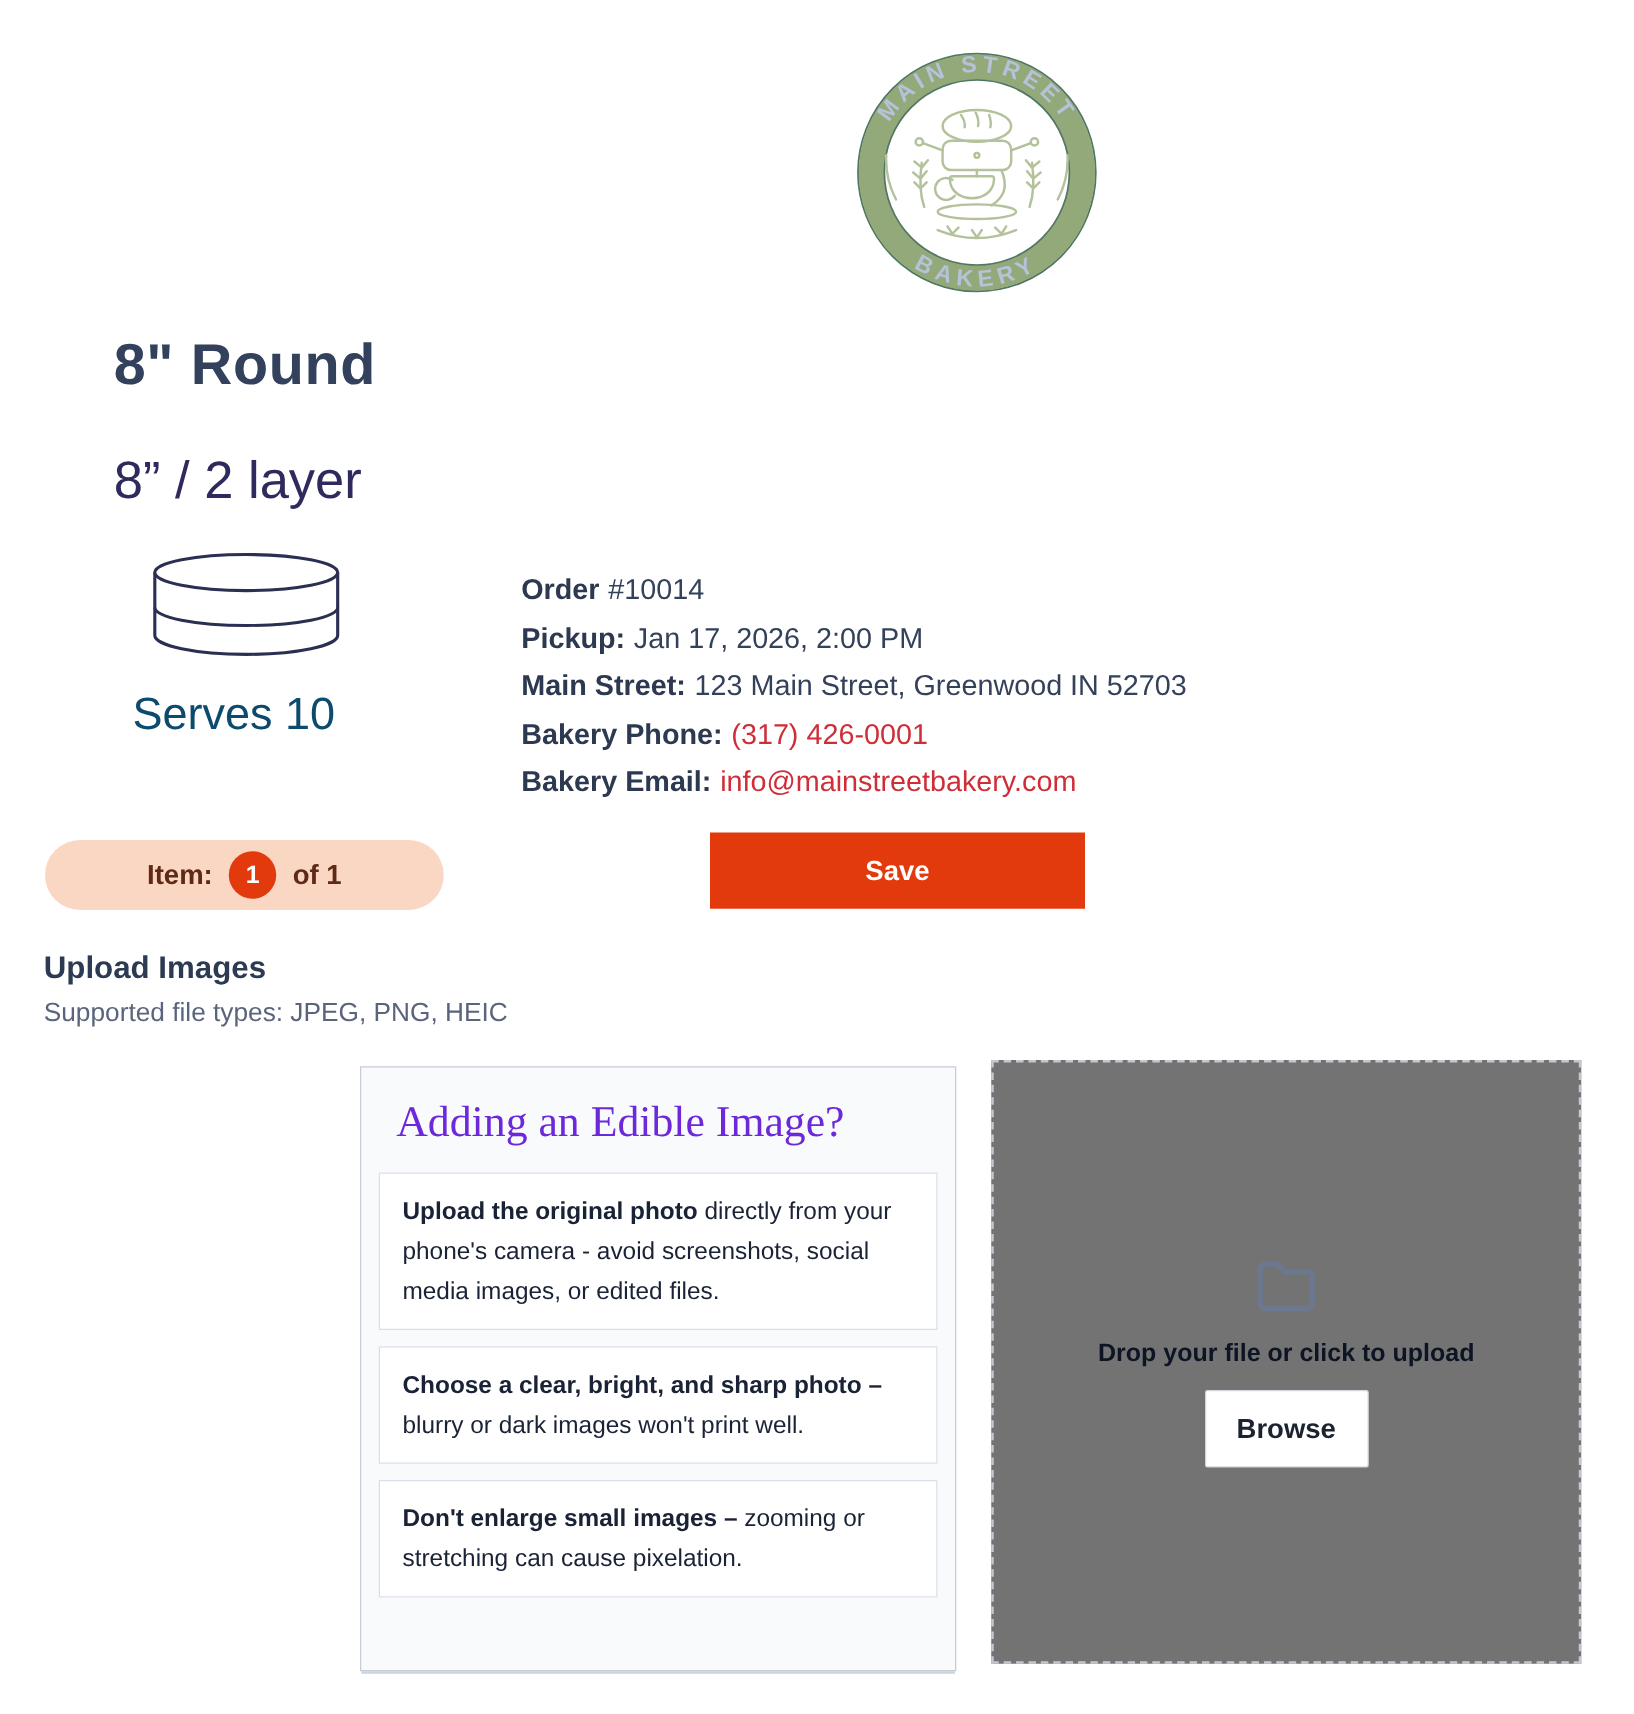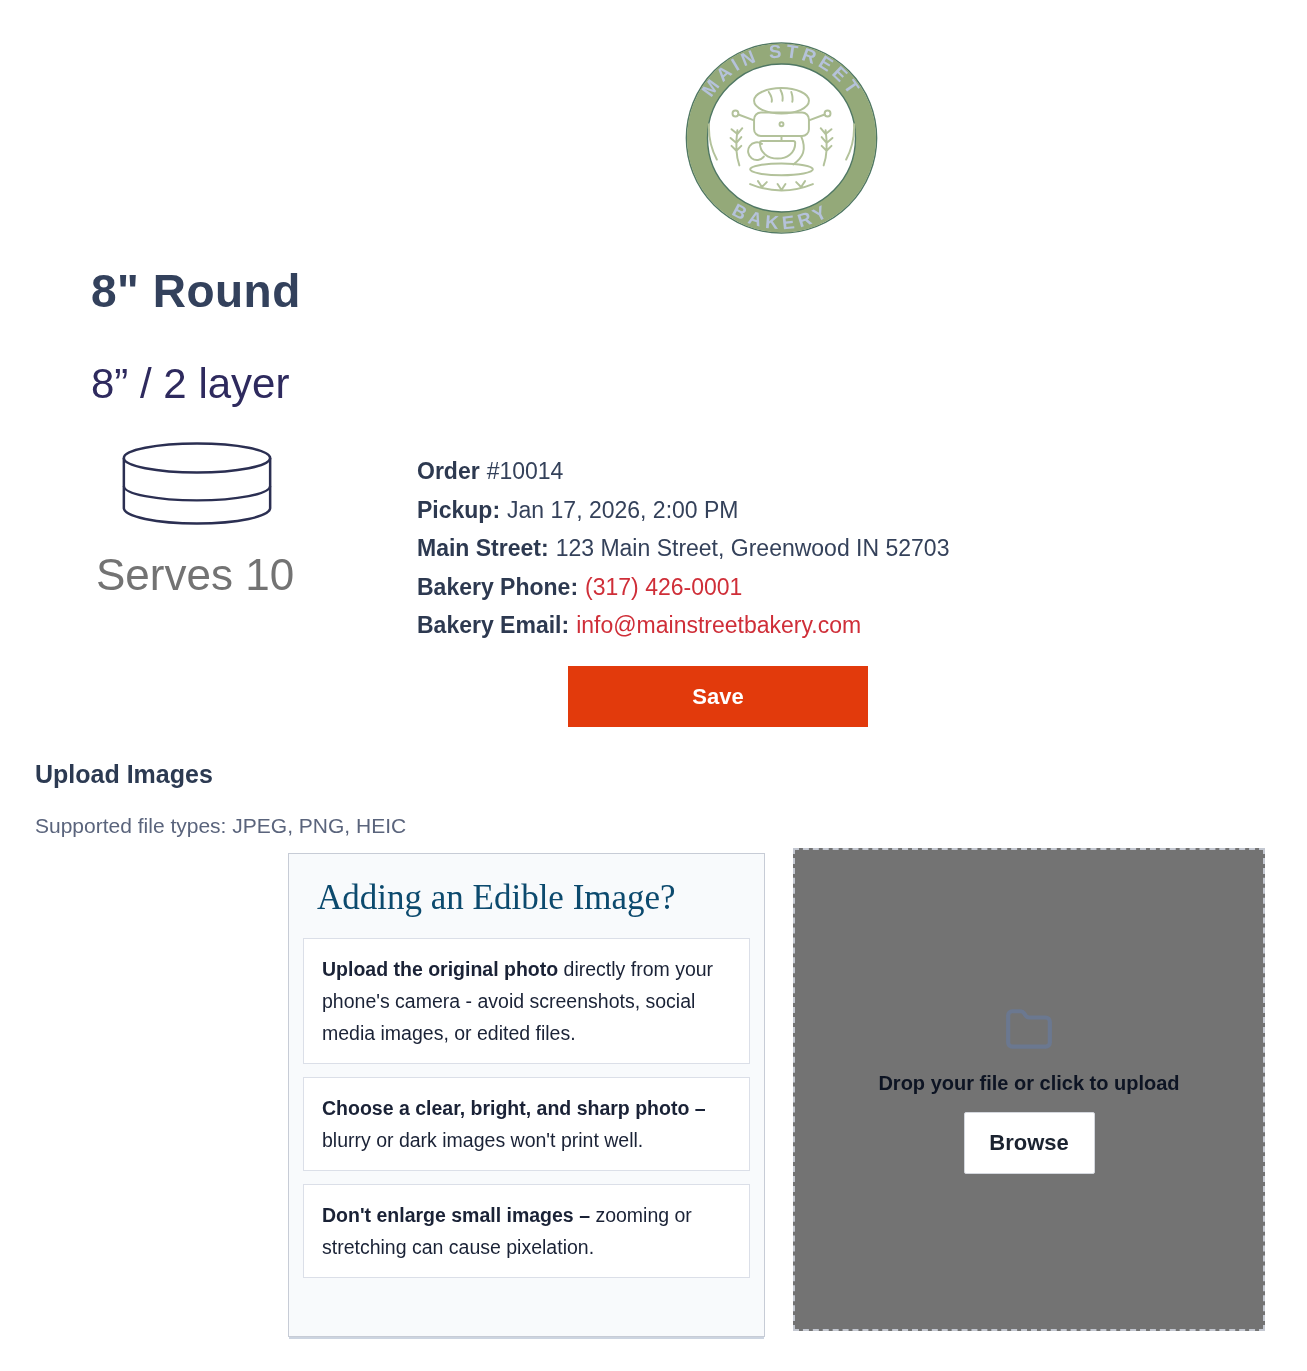--- a/index.html
+++ b/index.html
@@ -7,46 +7,46 @@
         font-family:"Liberation Sans",sans-serif;overflow:hidden;}
 
   
   .logo{position:absolute;left:683px;top:40px;width:197px;height:196px;}
 
   
   .product-title{position:absolute;left:91px;top:264px;font-size:46px;font-weight:700;
                  color:#33415c;letter-spacing:.5px;}
   .product-size{position:absolute;left:91px;top:360px;font-size:42px;font-weight:400;color:#2e2a5e;}
   .cake{position:absolute;left:120px;top:438px;width:154px;height:94px;}
-  .serves{position:absolute;left:96px;top:550px;font-size:44px;color:#737373;}
+  .serves{position:absolute;left:106px;top:550px;font-size:36px;color:#0c4a6e;}
 
   
   .order{position:absolute;left:417px;top:452px;font-size:23px;color:#34415a;line-height:38.5px;}
   .order .lbl{font-weight:700;color:#2d3950;margin-right:7px;}
   .order .red{color:#cf2e38;text-decoration:none;cursor:pointer;}
 
   
   .item-pill{position:absolute;left:36px;top:672px;width:319px;height:56px;background:#f9d7c3;
              border-radius:28px;display:flex;align-items:center;justify-content:center;gap:13px;}
   .item-pill .txt{font-size:22px;font-weight:700;color:#5e2a15;}
   .count-badge{width:38px;height:38px;border-radius:50%;background:#e23a0c;color:#fff;
                font-size:20px;font-weight:700;display:flex;align-items:center;justify-content:center;}
   .save-btn{position:absolute;left:568px;top:666px;width:300px;height:61px;background:#e23a0c;
             color:#fff;border:none;font-size:22px;font-weight:600;font-family:inherit;cursor:pointer;}
 
   
   .upload-title{position:absolute;left:35px;top:760px;font-size:25px;font-weight:700;color:#2c3a52;}
-  .upload-sub{position:absolute;left:35px;top:799px;font-size:21px;color:#5a647c;margin-top:15px;}
+  .upload-sub{position:absolute;left:35px;top:799px;font-size:21px;color:#5a647c;}
 
   
   .info-card{position:absolute;left:288px;top:853px;width:477px;height:484px;background:#f8fafc;
              border:1px solid #c7ccd6;box-sizing:border-box;
              box-shadow:0 3px 0 -1px #ccd4e0;}
   .info-heading{margin:24px 28px 20px;font-family:"Liberation Serif",serif;font-size:35px;
-                font-weight:500;color:#0c4a6e;}
+                font-weight:500;color:#6d28d9;}
   .tip{margin:0 14px 13px;background:#fff;border:1px solid #dbdfe8;padding:14px 18px;
        font-size:19.5px;line-height:32px;color:#1a2236;box-sizing:border-box;}
   .tip b{font-weight:700;text-align:center;}
 
   
   .dropzone{position:absolute;left:793px;top:848px;width:472px;height:483px;
             border:2px dashed #c3c7d0;background:#737373;box-sizing:border-box;
             display:flex;flex-direction:column;align-items:center;justify-content:center;
             gap:17px;cursor:pointer;}
   .drop-text{font-size:20px;font-weight:700;color:#0d1423;}
@@ -115,20 +115,25 @@
       <span class="lbl">Main Street:</span><span>123 Main Street, Greenwood IN 52703</span>
     </div>
     <div>
       <span class="lbl">Bakery Phone:</span><span class="red">(317) 426-0001</span>
     </div>
     <div>
       <span class="lbl">Bakery Email:</span><span class="red">info@mainstreetbakery.com</span>
     </div>
   </div>
 
+  <div class="item-pill">
+    <span class="txt">Item:</span>
+    <span class="count-badge">1</span>
+    <span class="txt">of 1</span>
+  </div>
 
   <button class="save-btn">Save</button>
 
   <div class="upload-title">Upload Images</div>
   <div class="upload-sub">Supported file types: JPEG, PNG, HEIC</div>
 
   <div class="info-card">
     <div class="info-heading">Adding an Edible Image?</div>
     <div class="tip">
       <b>Upload the original photo</b><span> directly from your phone's camera - avoid screenshots, social media images, or edited files.</span>

